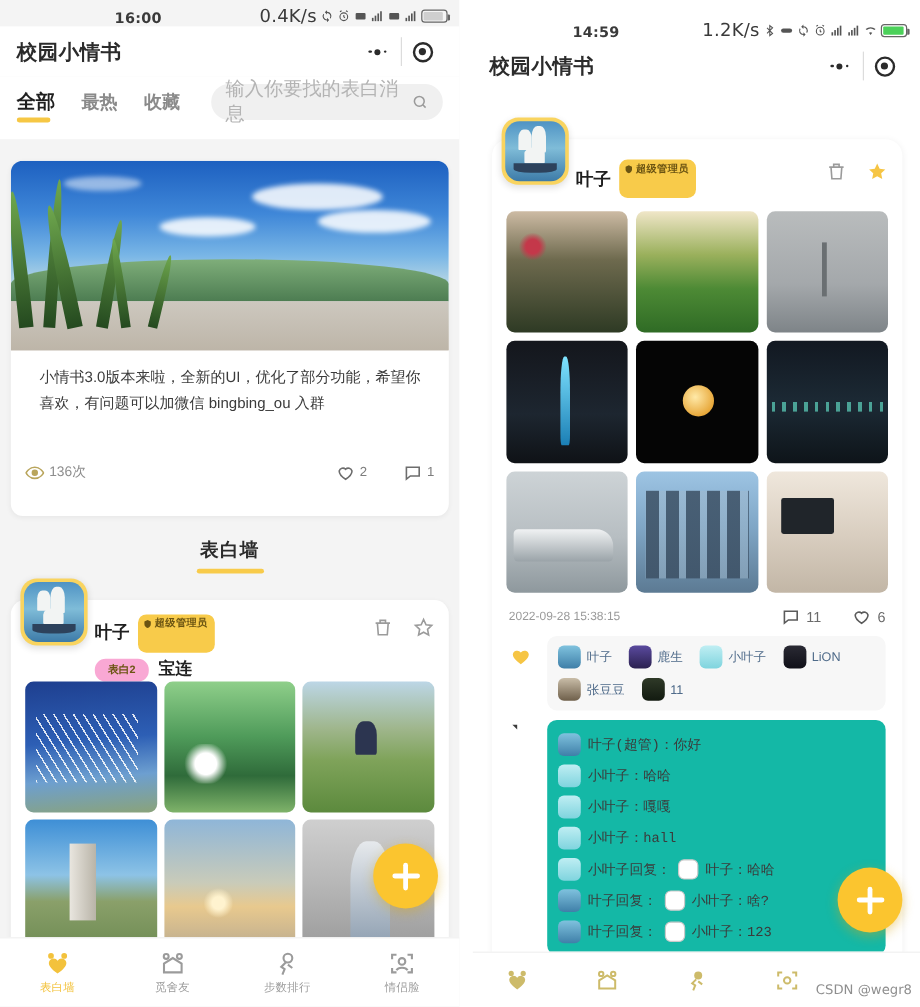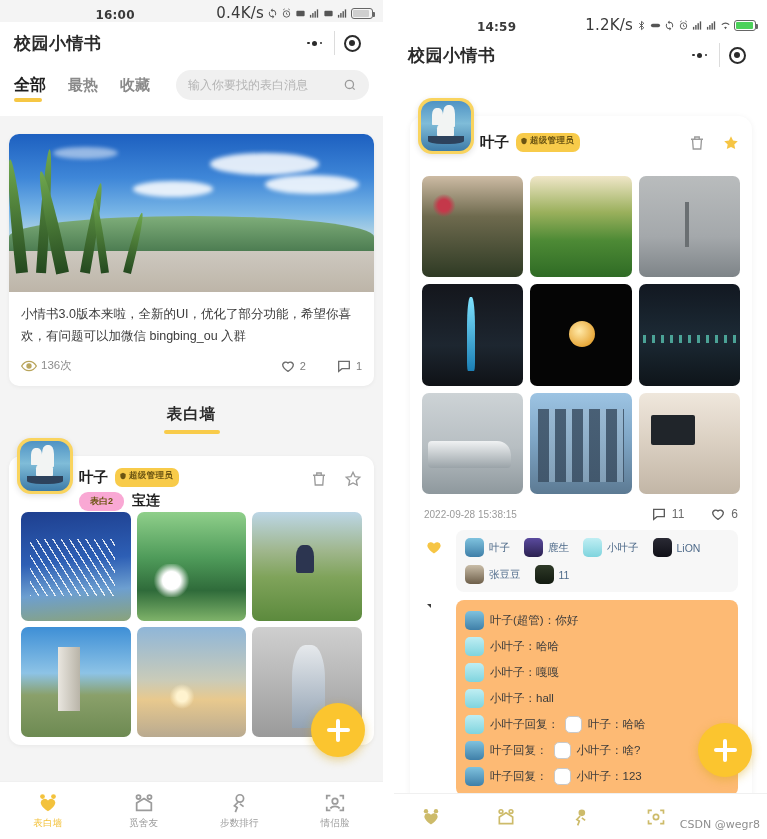--- a/index.html
+++ b/index.html
@@ -68,21 +68,21 @@
   .tab { font-size: 15px; color:#8a8a8a; margin-right: 22px; position:relative; padding-bottom: 6px; font-weight:600; }
   .tab.active { color:#1f1f1f; font-size:16px; font-weight:700; }
   .tab.active::after {
     content:""; position:absolute; left:0; right:4px; bottom:0; height:3.5px;
     background:#f6c744; border-radius:2px;
   }
   .search {
     flex:1; height: 30px; background:#f0f0f0; border-radius: 15px;
     display:flex; align-items:center; padding: 0 12px; margin-left: 4px; margin-bottom:6px;
   }
-  .search-ph { flex:1; font-size: 12px; color:#b4b4b4; }
+  .search-ph { flex:1; font-size: 16px; color:#b4b4b4; }
   .search-ic { width:14px; height:14px; color:#9a9a9a; }
   .search-ic svg { display:block; }
 
   
   .body-left { position:absolute; left:0; right:0; top:120px; bottom:0; background:#f4f4f4; }
 
   
   .topic-wrap { position:relative; margin: 10px 9px 0 9px; }
   .topic-badge {
     position:absolute; left:50%; transform:translateX(-50%); top: 0;
@@ -98,23 +98,23 @@
     background: linear-gradient(180deg,#1d60c0 0%, #3f87d8 28%, #79b6e6 50%, #bcd9e4 66%, #cfd4cf 78%, #c9c0b4 100%);
   }
   .cloud { position:absolute; background:rgba(255,255,255,.85); border-radius:50%; filter: blur(2px); }
   .hills { position:absolute; left:0; right:0; bottom:26%; height:22%;
     background: linear-gradient(180deg,#7fae7a,#4d7d52); border-radius:50% 50% 0 0 / 60% 60% 0 0; }
   .water { position:absolute; left:0; right:0; bottom:0; height:26%;
     background: linear-gradient(180deg,#cdc8bf,#bdb5a8); }
   .grass { position:absolute; left:0; bottom:12%; width:46%; height:82%; }
   .blade { position:absolute; bottom:0; background:linear-gradient(180deg,#6fa84e,#24491f);
            border-radius: 50% 50% 0 0 / 90% 90% 0 0; transform-origin: bottom center; }
-  .topic-text { padding: 12px 12px 6px 12px; font-size: 12.5px; line-height: 1.75;
+  .topic-text { padding: 12px 12px 6px 24px; font-size: 12.5px; line-height: 1.75;
     color:#3b3b3b; }
-  .topic-meta { display:flex; align-items:center; padding: 4px 12px 12px 12px; }
+  .topic-meta { display:flex; align-items:center; padding: 4px 12px 28px 12px; margin-top: 28px; }
   .meta-views { display:flex; align-items:center; gap:4px; font-size:11.5px; color:#8d8d8d; }
   .meta-spacer { flex:1; }
   .meta-item { display:flex; align-items:center; gap:4px; font-size:11px; color:#7d7d7d; margin-left: 30px; }
   .ic16 { width:16px; height:16px; display:block; }
 
   
   .sect { text-align:center; margin-top: 18px; }
   .sect-t { font-size: 15.5px; font-weight:700; color:#2b2b2b; letter-spacing:1px; }
   .sect-u { width: 56px; height: 4px; background:#f8cb4a; border-radius:2px; margin: 5px auto 0; }
 
@@ -133,21 +133,21 @@
   }
   .ship-hull { position:absolute; left:14%; right:14%; bottom:14%; height:16%;
                background:#2d425c; border-radius: 0 0 40% 40%; }
   .sail { position:absolute; background:#f2f4f3; border-radius: 40% 40% 6% 6%; }
   .post-head { display:flex; align-items:flex-start; padding-left: 58px; min-height: 46px; }
   .ph-names { flex:1; padding-top:2px; }
   .ph-row1 { display:flex; align-items:center; gap:7px; }
   .uname { font-size: 14.5px; font-weight:700; color:#1f1f1f; }
   .badge-admin {
     background:#f8cb4a; color:#6b5412; font-size:8.5px; font-weight:700;
-    padding: 2px 6px 5px 4px; border-radius: 7px; display:flex; align-items:center; gap:2px;
+    padding: 2px 6px 18px 4px; border-radius: 7px; display:flex; align-items:center; gap:2px;
     letter-spacing:.3px;
   }
   .ph-row2 { display:flex; align-items:center; gap:8px; margin-top: 5px; }
   .badge-type {
     background:#f9a8d4; color:#6b5412; font-size:9px; font-weight:700;
     padding: 3px 11px; border-radius: 9px;
   }
   .target-name { font-size: 14px; font-weight:700; color:#1f1f1f; }
   .ph-acts { display:flex; align-items:center; gap: 16px; padding-top: 4px; }
   .act-ic { width: 18px; height: 18px; color:#9b9b9b; }
@@ -250,21 +250,21 @@
   .av-xy { background: linear-gradient(180deg,#bfeef3,#7fd4de); }
   .av-li { background: linear-gradient(180deg,#2a2a34,#101018); }
   .av-zd { background: linear-gradient(180deg,#c9bda8,#6e5f4a); }
   .av-bk { background: linear-gradient(180deg,#2f3a28,#121a10); }
 
   .cmts-box { display:flex; align-items:flex-start; gap:10px; padding: 8px 2px 0 2px; }
   .cmt-col { width: 22px; padding-top: 5px; }
   .cmt-col .bub { width: 17px; height: 13px; background:#3b3b3b; border-radius: 3px; position:relative; }
   .cmt-col .bub::after { content:""; position:absolute; left: 3px; bottom:-3px; width:0;height:0;
     border-left:4px solid transparent; border-right:0 solid transparent; border-top:4px solid #3b3b3b; }
-  .cmts-panel { flex:1; background:#fdba74; border-radius: 8px; padding: 7px 9px; }
+  .cmts-panel { flex:1; background:#14b8a6; border-radius: 8px; padding: 7px 9px; font-family: Liberation Mono, monospace; }
   .cmt { display:flex; align-items:center; gap:6px; padding: 3.5px 0; }
   .cmt-txt { font-size: 11.5px; color:#3b3b3b; }
   .blank-av { width:17px; height:17px; border-radius:5px; border:1.3px solid #c9c9c9; background:#fff; display:inline-block; }
 
   .right-watermark {
     position:absolute; right: 8px; bottom: 8px; font-size: 11px; color:#8e8e8e;
     font-family: "DejaVu Sans", sans-serif; z-index: 30;
   }
   .rbottomnav {
     position:absolute; left:0; right:0; bottom:0; height: 46px; background:#fff;

